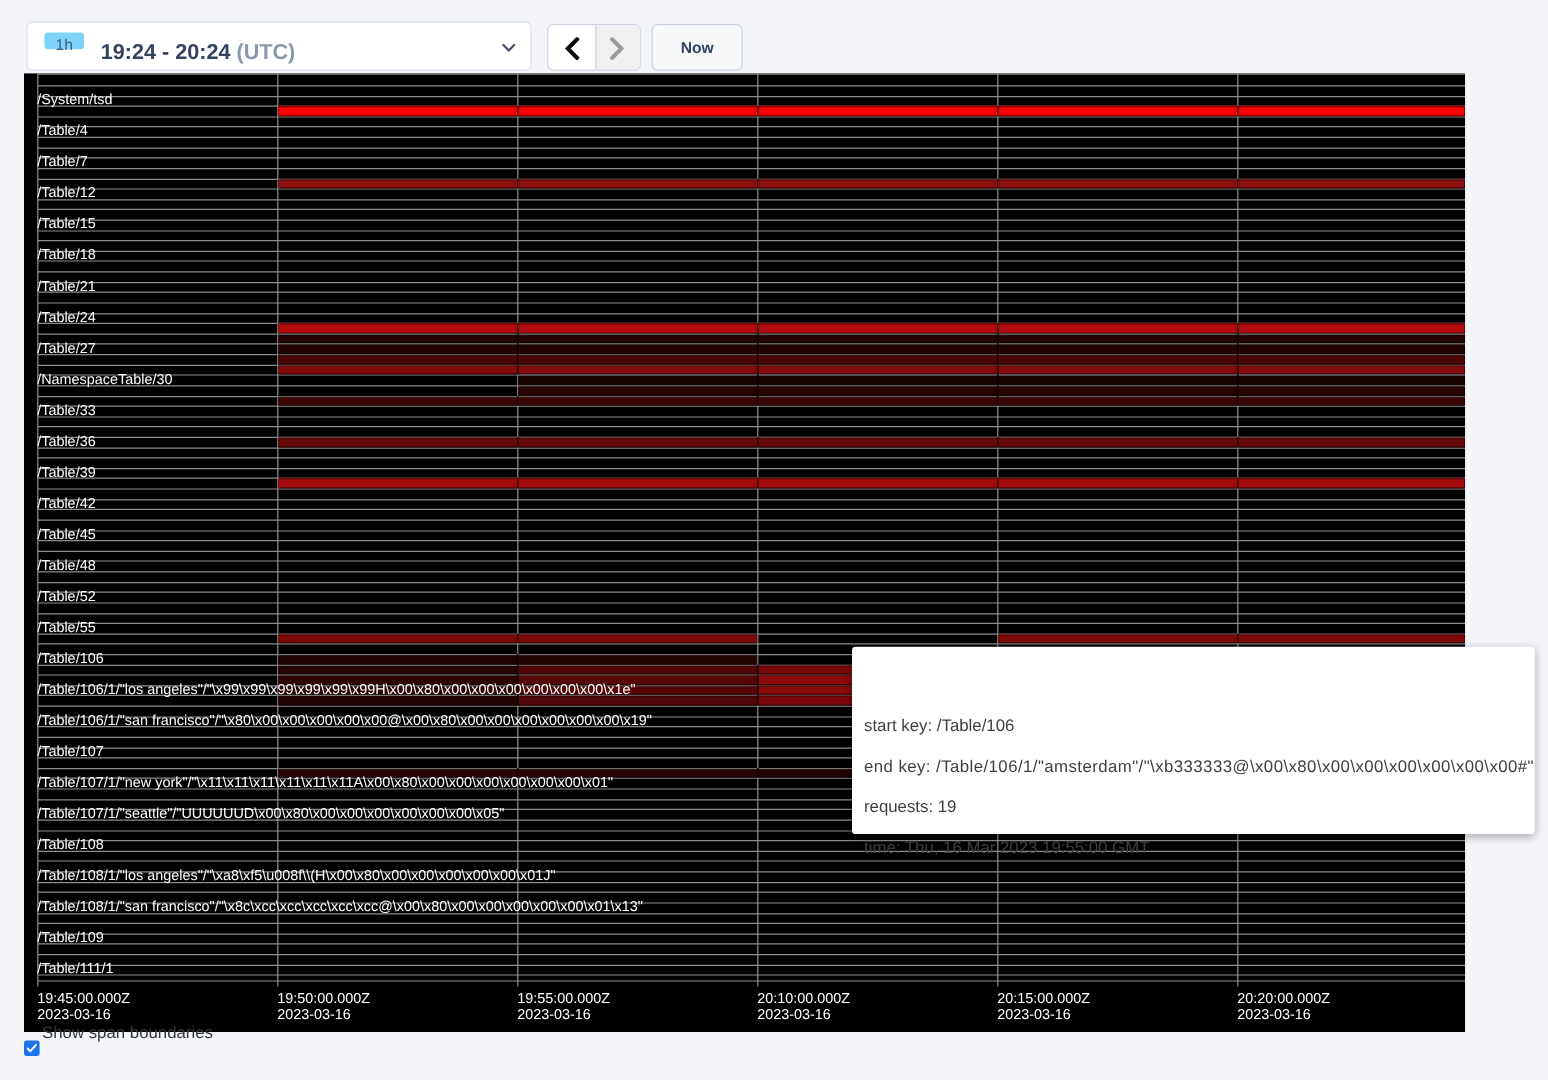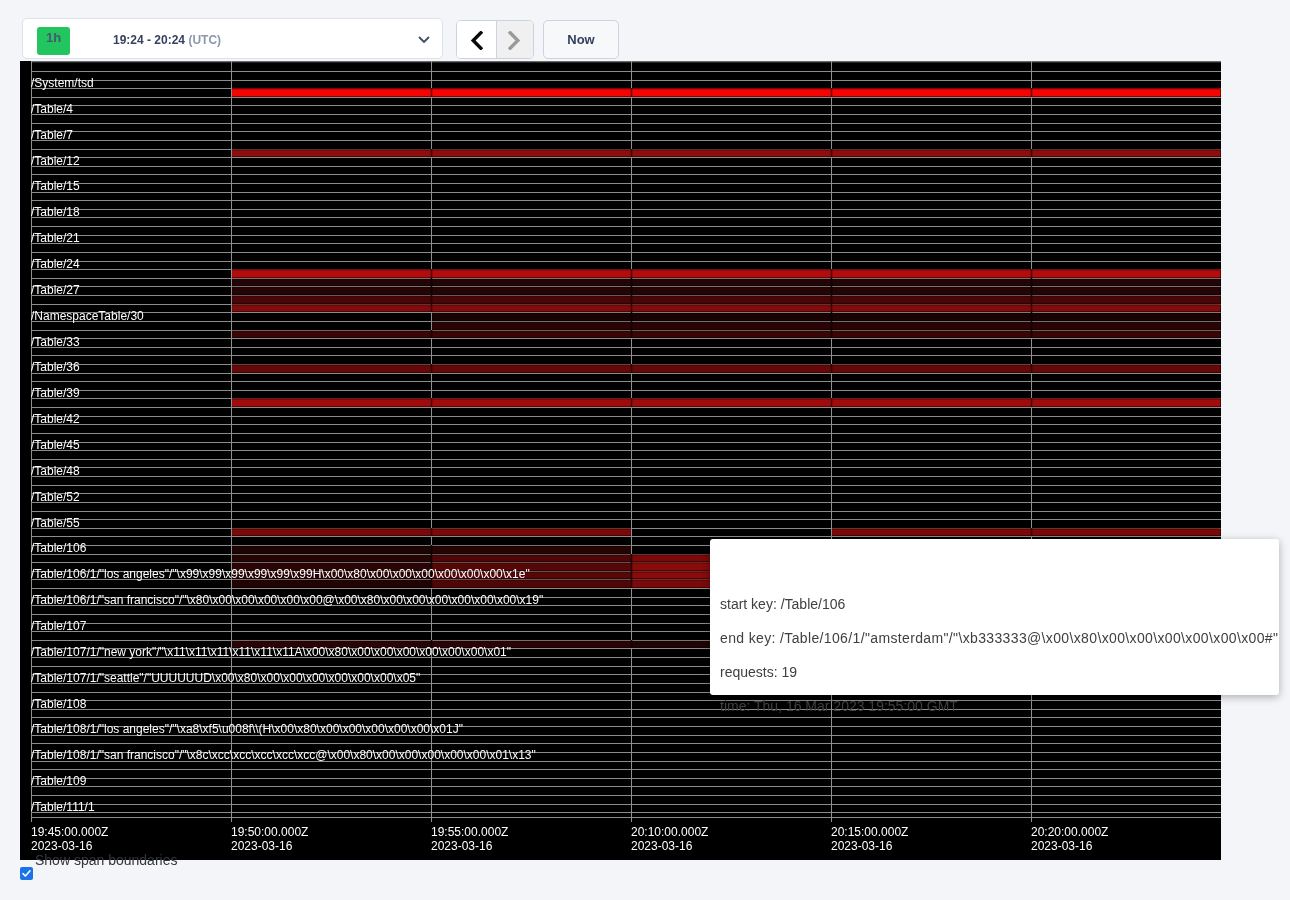--- a/index.html
+++ b/index.html
@@ -3,22 +3,22 @@
 <meta charset="utf-8">
 <style>
   * { margin:0; padding:0; box-sizing:border-box; }
   html,body { width:1290px; height:900px; background:#f4f5f9; font-family:"Liberation Sans",sans-serif; position:relative; overflow:hidden; }
   .btn { position:absolute; top:19px; height:40px; background:#fff; border:1px solid #dce1ec; border-radius:5px; }
   .ttline { position:absolute; left:720px; font-size:14px; color:#3f3f3f; white-space:pre; z-index:6;margin-top:43px; }
 </style>
 </head>
 <body>
   <div class="btn" style="left:22px; top:18px; width:421px; height:41px;"></div>
-  <div style="position:absolute; left:37px; top:27px; width:33px; height:28px; background:#22c55e; border-radius:3px; text-align:center; line-height:22px; font-size:13px; font-weight:bold; color:#475872;">1h</div>
-  <div style="position:absolute; left:84px; top:33px; font-size:12px; font-weight:bold; color:#35425e;margin-left:29px;">19:24 - 20:24 <span style="font-weight:bold; color:#8b97ad;">(UTC)</span></div>
+  <div style="position:absolute; left:37px; top:27px; width:33px; height:14px; background:#7dd3fc; border-radius:3px; text-align:center; line-height:22px; font-size:13px; font-weight:normal; color:#475872;">1h</div>
+  <div style="position:absolute; left:84px; top:33px; font-size:18px; font-weight:bold; color:#35425e;">19:24 - 20:24 <span style="font-weight:bold; color:#8b97ad;">(UTC)</span></div>
   <svg style="position:absolute; left:418px; top:36px;" width="12" height="8" viewBox="0 0 12 8">
     <path d="M1.5 1.5 L6 6 L10.5 1.5" stroke="#3f4a63" stroke-width="1.8" fill="none" stroke-linecap="round"></path>
   </svg>
   <div class="btn" style="left:456px; top:20px; width:78px; height:39px; overflow:hidden; border-color:#ccd2e2;">
     <div style="position:absolute; left:0; top:0; width:39px; height:37px; background:#fff;"></div>
     <div style="position:absolute; left:39px; top:0; width:38px; height:37px; background:#f0f0f1; border-left:1px solid #ccd2e2;"></div>
     <svg style="position:absolute; left:13px; top:10px;" width="13" height="19" viewBox="0 0 13 19">
       <path d="M10.8 1.8 L3.2 9.5 L10.8 17.2" stroke="#0a0a0a" stroke-width="3.4" fill="none" stroke-linecap="square"></path>
     </svg>
     <svg style="position:absolute; left:51px; top:10px;" width="13" height="19" viewBox="0 0 13 19">

